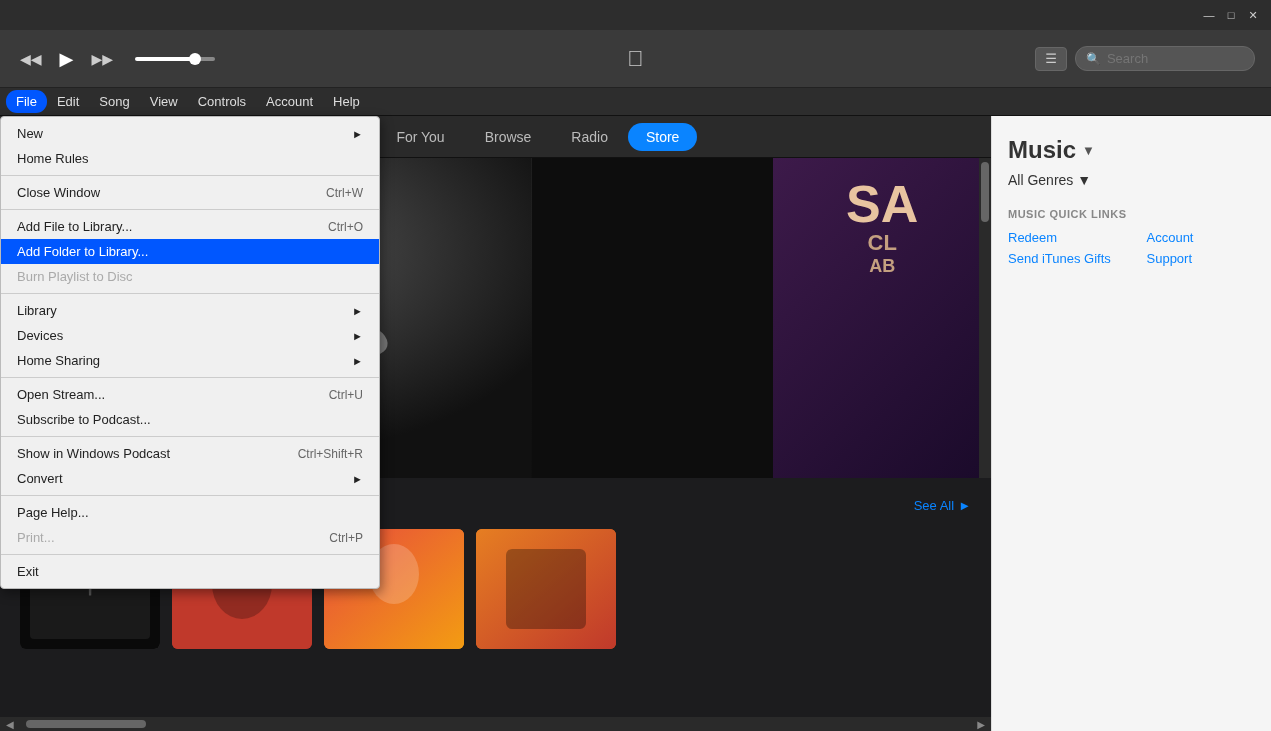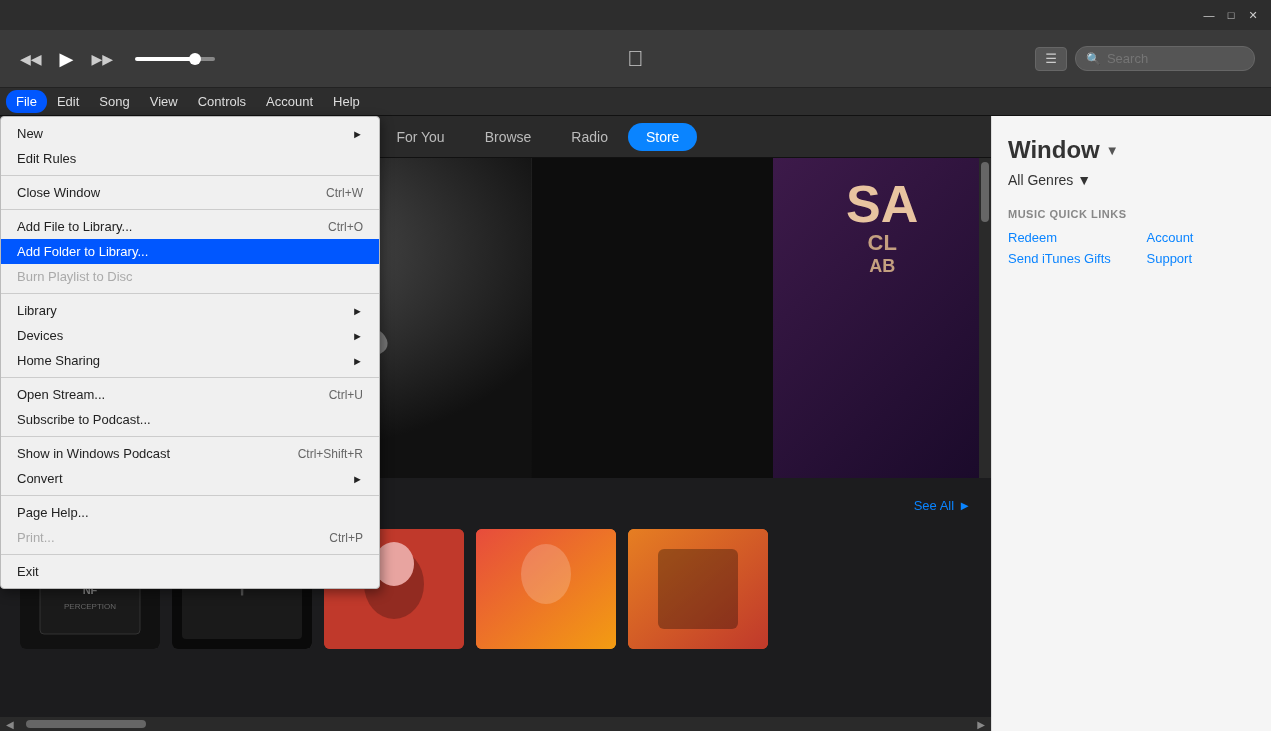--- a/index.html
+++ b/index.html
@@ -497,21 +497,21 @@
   <div class="menu-item">Account</div>
   <div class="menu-item">Help</div>
 
   <div class="dropdown-menu">
 
     <div class="dd-item">
       <span>New</span>
       <span class="dd-arrow">►</span>
     </div>
     <div class="dd-item">
-      <span>Edit Rules</span>
+      <span>Home Rules</span>
     </div>
     <div class="dd-separator"></div>
     <div class="dd-item">
       <span>Close Window</span>
       <span class="dd-shortcut">Ctrl+W</span>
     </div>
     <div class="dd-separator"></div>
     <div class="dd-item">
       <span>Add File to Library...</span>
       <span class="dd-shortcut">Ctrl+O</span>
@@ -628,29 +628,20 @@
 
     <div class="new-music-section">
       <div class="section-header">
         <div class="section-title">New Music</div>
         <div class="see-all-link">
           <span>See All</span>
           <span>►</span>
         </div>
       </div>
       <div class="albums-row">
-        <div class="album-card album-1">
-          <svg width="140" height="120" viewBox="0 0 140 120">
-            <rect width="140" height="120" fill="#111"></rect>
-
-            <rect x="20" y="15" width="100" height="90" rx="4" fill="#1a1a1a" stroke="#333" stroke-width="1"></rect>
-            <text x="70" y="65" fill="#888" font-size="11" text-anchor="middle" font-weight="bold">NF</text>
-            <text x="70" y="80" fill="#666" font-size="8" text-anchor="middle">PERCEPTION</text>
-          </svg>
-        </div>
         <div class="album-card album-2">
           <svg width="140" height="120" viewBox="0 0 140 120">
             <rect width="140" height="120" fill="#0a0a0a"></rect>
             <rect x="10" y="10" width="120" height="100" rx="4" fill="#1a1a1a"></rect>
             <text x="70" y="65" fill="#555" font-size="30" text-anchor="middle" font-weight="900">†</text>
           </svg>
         </div>
         <div class="album-card album-3">
           <svg width="140" height="120" viewBox="0 0 140 120">
             <rect width="140" height="120" fill="#c0392b"></rect>
@@ -687,21 +678,21 @@
 
     <div class="bottom-scroll" style="position:absolute; bottom:0; width:100%;">
       <span class="scroll-arrow">◀</span>
       <div class="h-scroll-thumb"></div>
       <span class="scroll-arrow" style="margin-left:auto;">▶</span>
     </div>
   </div>
 
   <div class="right-sidebar">
     <div class="music-header">
-      <span class="music-title">Window</span>
+      <span class="music-title">Music</span>
       <span class="music-dropdown-arrow">▼</span>
     </div>
     <div class="genre-selector">
       <span>All Genres</span>
       <span>▼</span>
     </div>
 
     <div class="quick-links-title">MUSIC QUICK LINKS</div>
     <div class="quick-links-grid">
       <div class="quick-link">Redeem</div>

